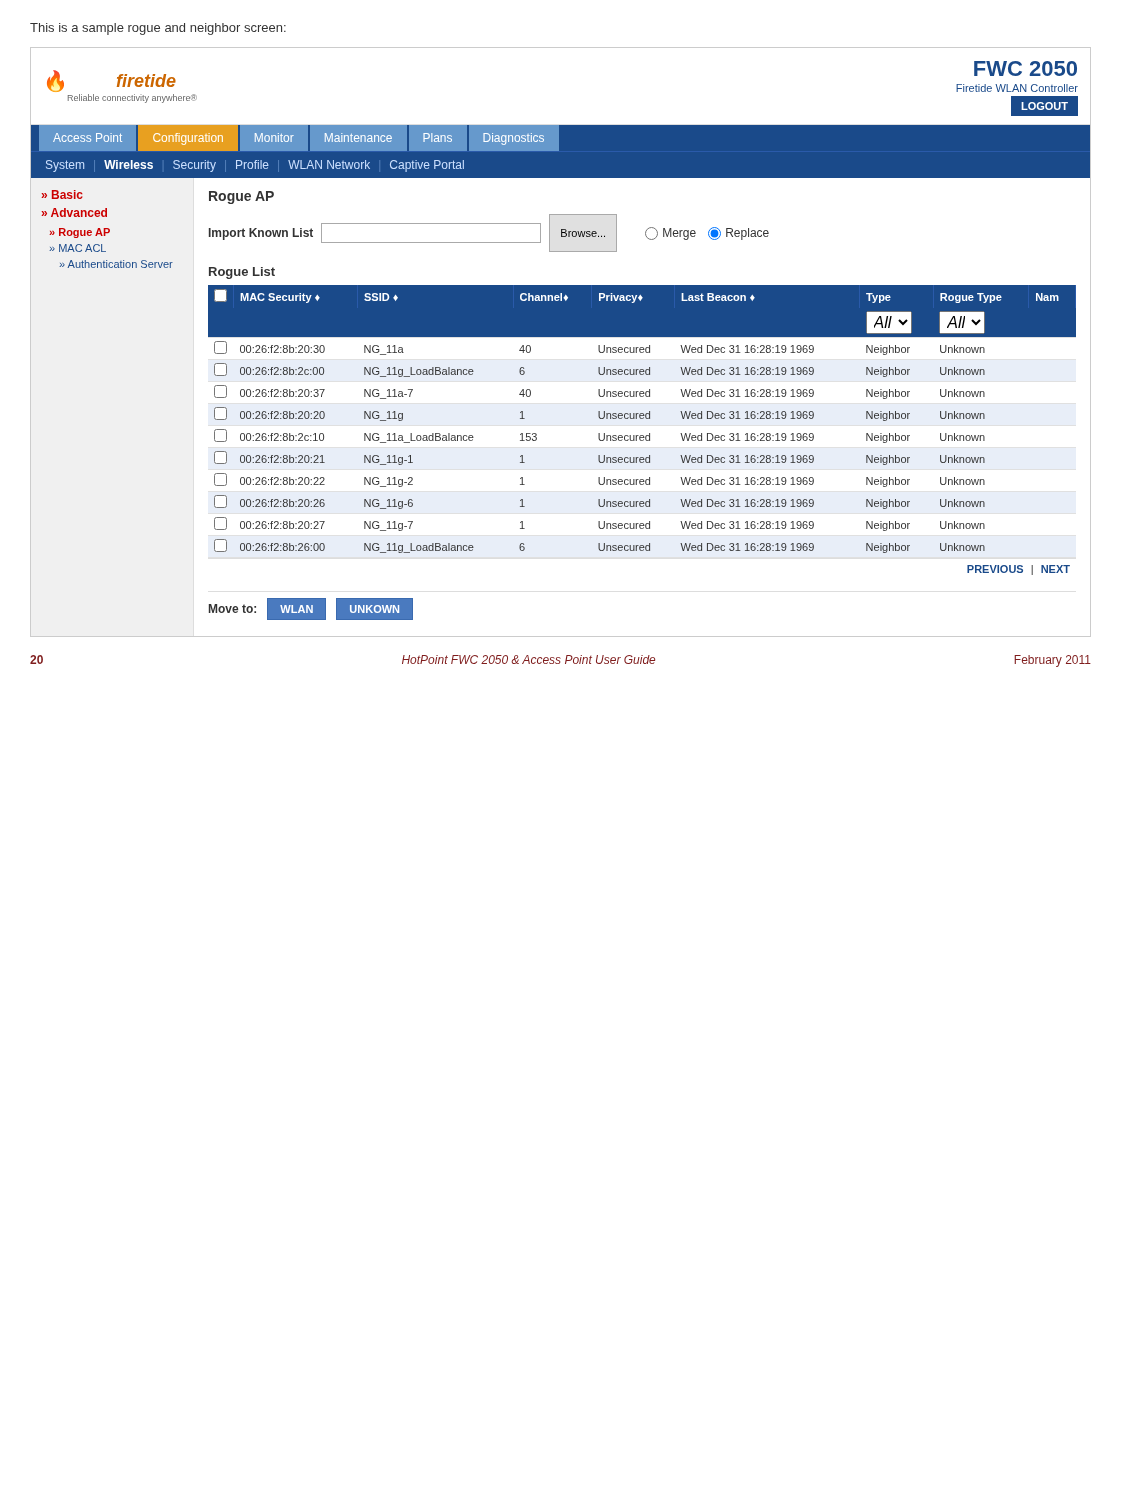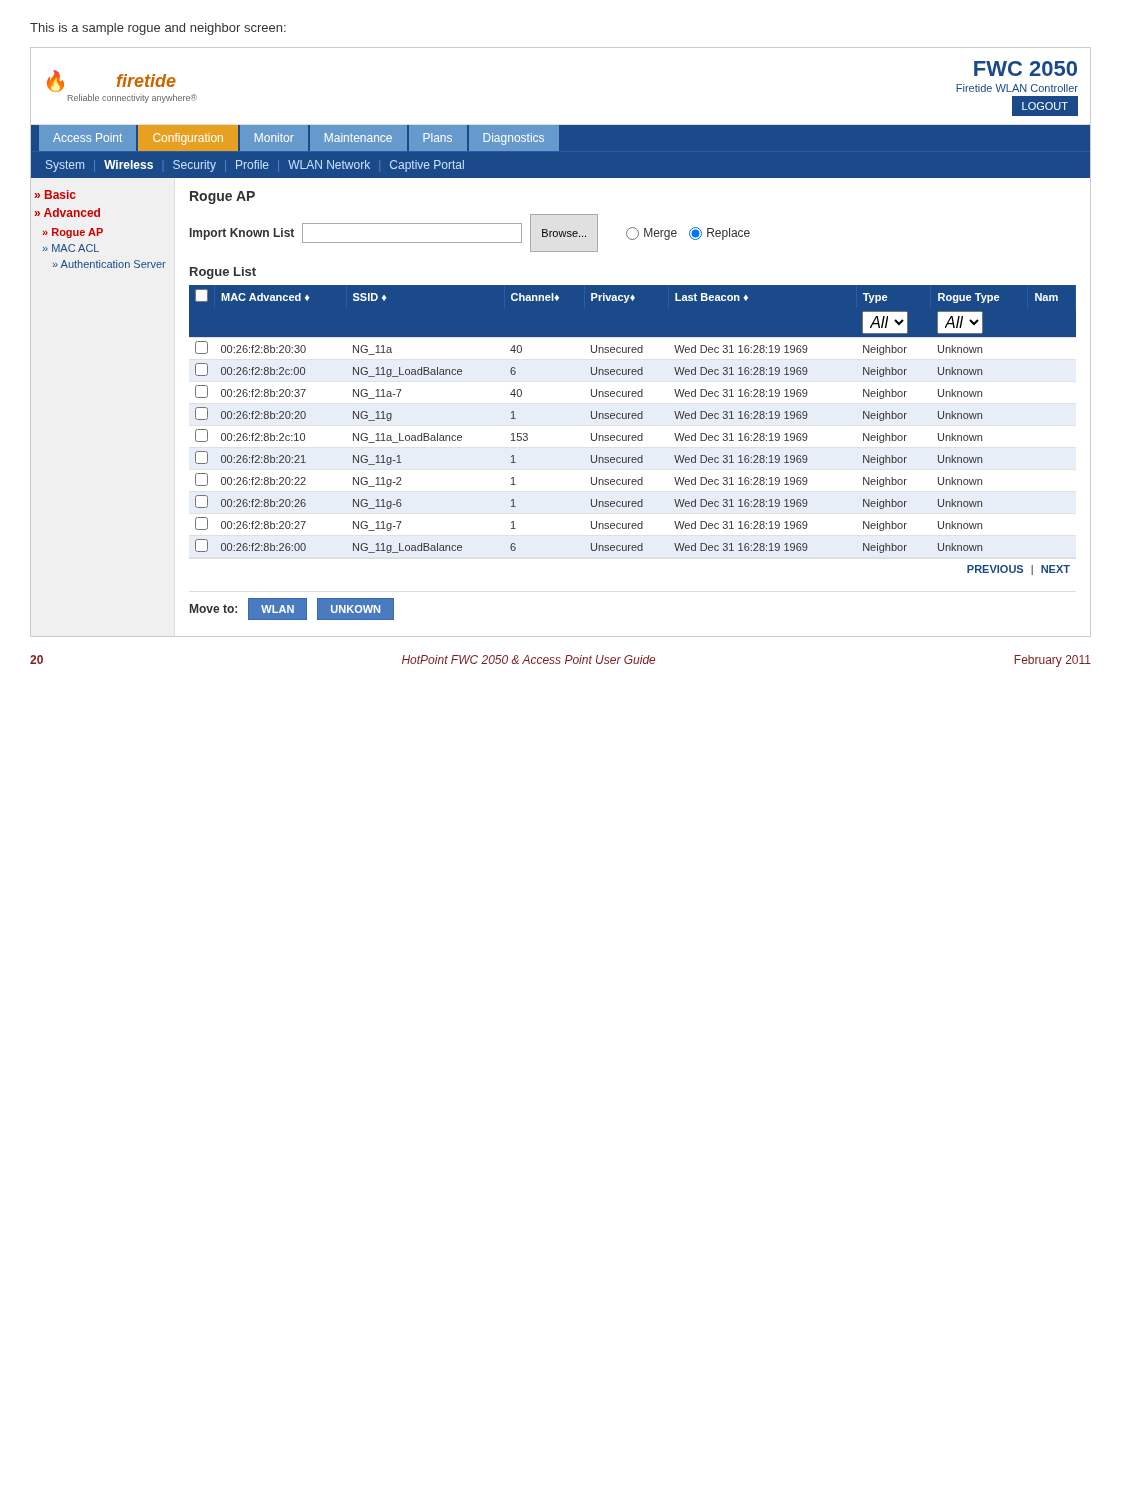--- a/index.html
+++ b/index.html
@@ -13,38 +13,38 @@
     
     .app-header { background: #fff; padding: 8px 12px; display: flex; align-items: center; justify-content: space-between; border-bottom: 1px solid #ddd; }
     .logo-area { display: flex; flex-direction: column; }
     .logo-firetide { display: flex; align-items: center; gap: 4px; }
     .logo-flame { color: #cc0000; font-size: 20px; }
     .logo-text { font-size: 18px; font-weight: bold; color: #cc6600; font-style: italic; margin-left: 44px; }
     .logo-tagline { font-size: 9px; color: #666; margin-left: 24px; }
     .product-info { text-align: right; }
     .product-name { font-size: 22px; font-weight: bold; color: #1a4a8a; }
     .product-subtitle { font-size: 11px; color: #1a4a8a; }
-    .logout-btn { background: #1a4a8a; color: #fff; border: none; padding: 4px 10px; font-size: 11px; cursor: pointer; margin-top: 2px; display: inline-block; }
+    .logout-btn { background: #1a4a8a; color: #fff; border: none; padding: 4px 10px; font-size: 11px; cursor: pointer; margin-top: 2px; display: inline-block; font-weight: bold; }
 
     
     .nav-bar { background: #1a4a8a; display: flex; align-items: center; padding: 0 8px; }
     .nav-btn { background: #6699cc; color: #fff; border: none; padding: 6px 14px; font-size: 12px; cursor: pointer; margin-right: 2px; white-space: nowrap; }
     .nav-btn.active { background: #e8a020; color: #fff; }
 
     
     .sub-nav { background: #1a4a8a; display: flex; align-items: center; padding: 4px 8px; gap: 0; border-top: 1px solid #2a5aaa; }
     .sub-nav-item { color: #cce0ff; font-size: 12px; cursor: pointer; padding: 2px 6px; white-space: nowrap; }
     .sub-nav-separator { color: #5580bb; font-size: 12px; padding: 0 2px; }
     .sub-nav-item.active { color: #fff; font-weight: bold; }
 
     
     .content-area { display: flex; background: #f5f5f5; min-height: 400px; }
 
     
-    .sidebar { width: 144px; background: #f0f0f0; padding: 10px 3px; border-right: 1px solid #ddd; flex-shrink: 0; }
+    .sidebar { width: 163px; background: #f0f0f0; padding: 10px 10px; border-right: 1px solid #ddd; flex-shrink: 0; }
     .sidebar-section-label { font-size: 12px; color: #c00; font-weight: bold; margin-bottom: 4px; cursor: pointer; }
     .sidebar-item { font-size: 11px; color: #1a4a8a; padding: 2px 0 2px 8px; cursor: pointer; }
     .sidebar-item.active { color: #c00; font-weight: bold; }
     .sidebar-item::before { content: '» '; }
     .sidebar-sub-item { font-size: 11px; color: #1a4a8a; padding: 2px 0 2px 18px; cursor: pointer; }
     .sidebar-sub-item::before { content: '» '; }
 
     
     .main-content { flex: 1; padding: 10px 14px; background: #fff; }
 
@@ -163,21 +163,21 @@
         </div>
 
         <div class="rogue-list-title">Rogue List</div>
 
         <table class="rogue-table">
           <thead>
             <tr>
               <th class="check-col">
                 <input type="checkbox" style="">
               </th>
-              <th>MAC Advanced ♦</th>
+              <th>MAC Security ♦</th>
               <th>SSID ♦</th>
               <th>Channel♦</th>
               <th>Privacy♦</th>
               <th>Last Beacon ♦</th>
               <th>Type</th>
               <th>Rogue Type</th>
               <th>Nam</th>
             </tr>
             <tr class="filter-row">
               <td></td>

